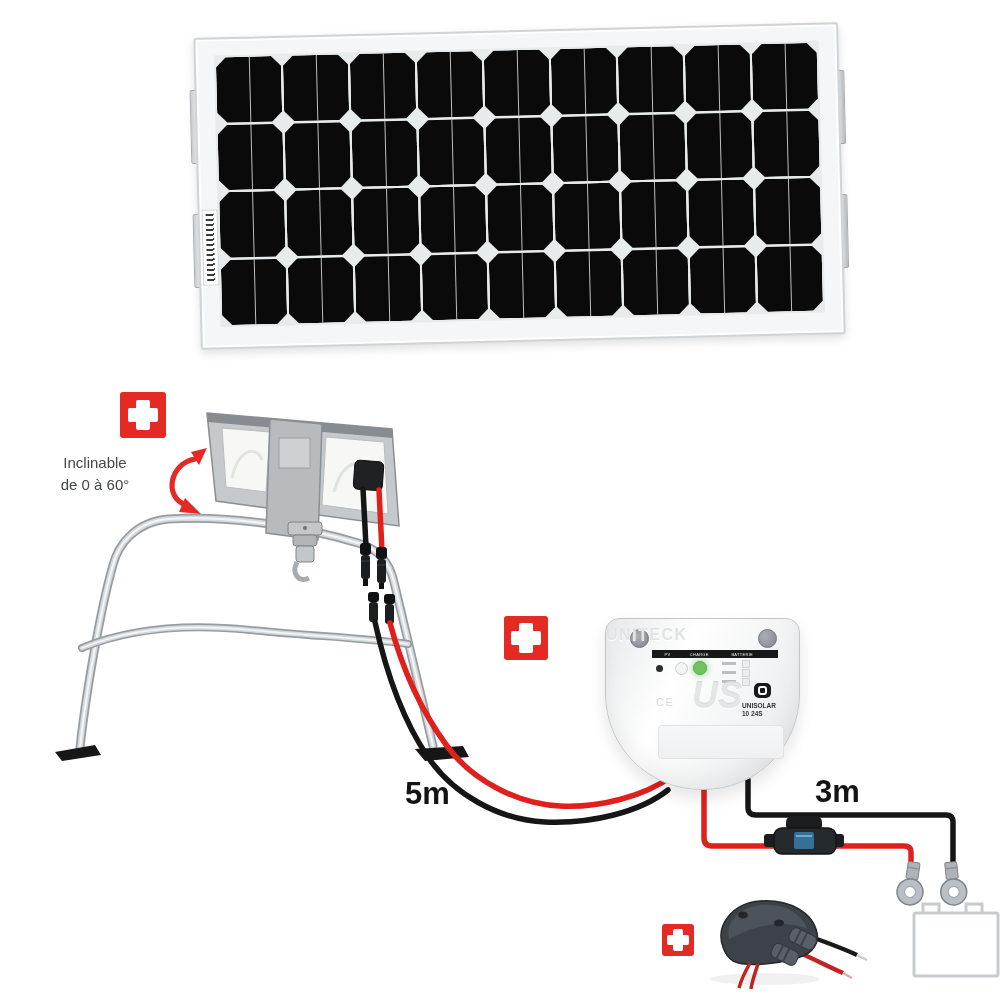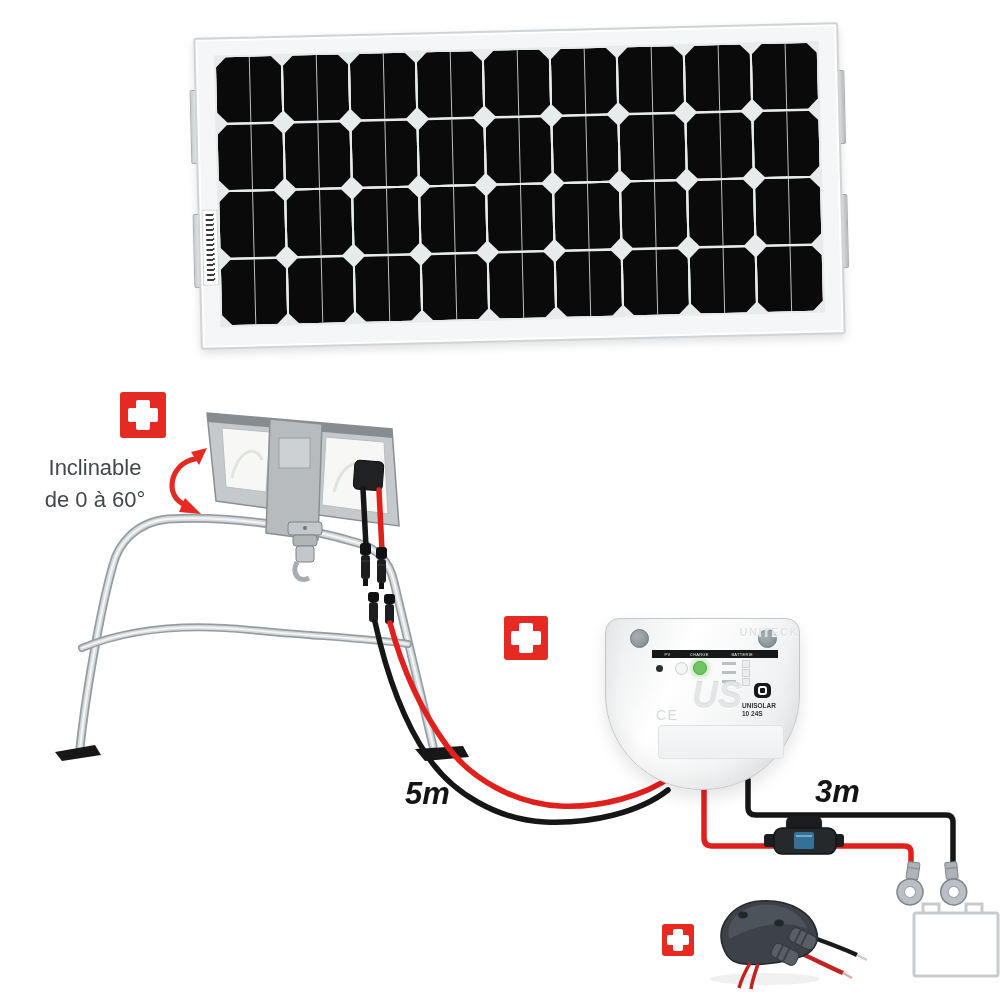--- a/index.html
+++ b/index.html
@@ -41,53 +41,53 @@
               background:repeating-linear-gradient(180deg,#3a3a3a 0 2px,transparent 2px 5px);}
 
   
   .plus-badge{position:absolute;background:var(--accent-red);border-radius:3px;z-index:3;}
   .plus-badge::before,.plus-badge::after{content:"";position:absolute;background:#fff;border-radius:2px;}
   .plus-badge::before{left:17%;right:17%;top:35%;bottom:35%;}
   .plus-badge::after{top:17%;bottom:17%;left:35%;right:35%;}
 
   
   .tilt-note{position:absolute;left:30px;top:452px;width:130px;text-align:center;z-index:3;
-             color:var(--text-dark);font-size:22px;font-weight:500;line-height:1.45;}
-  .len-label{position:absolute;z-index:3;font-size:31px;font-weight:700;color:#141414;font-style:italic;}
+             color:var(--text-dark);font-size:15px;font-weight:500;line-height:1.45;}
+  .len-label{position:absolute;z-index:3;font-size:31px;font-weight:700;color:#141414;}
 
   
   .controller{position:absolute;left:605px;top:618px;width:193px;height:170px;z-index:2;
       background:linear-gradient(115deg,#e7e9ea,#ffffff 35%,#f1f2f3 72%,#e2e4e6);
       border:1px solid #c3c7ca;border-radius:14px 14px 96px 96px / 14px 14px 96px 96px;
       box-shadow:0 8px 16px rgba(0,0,0,.10), inset 0 -12px 20px rgba(0,0,0,.05);}
   .controller *{position:absolute;}
   .screw{width:17px;height:17px;border-radius:50%;border:1px solid #6f767c;
          background:radial-gradient(circle at 35% 35%,#aab0b5,#80868c);}
   .screw.l{left:24px;top:10px;} .screw.r{left:152px;top:10px;}
-  .brand{left:0;right:0;top:7px;text-align:right;font-size:11px;font-weight:700;letter-spacing:1.5px;
+  .brand{left:0;right:0;top:7px;text-align:left;font-size:16px;font-weight:700;letter-spacing:1.5px;
          color:#e0e3e4;text-shadow:0 1px 1px #ffffff;}
   .strip{left:46px;top:31px;width:126px;height:8px;background:#17181a;}
   .strip span{position:absolute;top:1.5px;font-size:4px;color:#e6e9ea;letter-spacing:.3px;}
   .strip .s0{left:10%;} .strip .s1{left:30%;} .strip .s2{left:63%;}
   .led-dark{left:50px;top:46px;width:7px;height:7px;border-radius:50%;background:#2a2d30;}
   .led-white{left:69px;top:43px;width:11px;height:11px;border-radius:50%;background:#f4f5f5;border:1px solid #c9cdd0;}
   .led-green{left:87px;top:42px;width:12px;height:12px;border-radius:50%;background:#6fc360;
              border:1px solid #57a84b;box-shadow:0 0 7px rgba(111,195,96,.9);}
   .batt-scale{left:116px;top:41px;width:40px;}
   .tick-row{position:relative;height:6px;margin-bottom:3px;}
   .tick-row i{position:absolute;display:block;}
   .tick-row .tick{left:0;top:2px;width:14px;height:2.5px;background:#b9bfc3;}
   .tick-row .dot{left:20px;top:0;width:6px;height:6px;background:#eceeee;border:1px solid #d2d5d7;}
   .us-logo{left:86px;top:56px;font-size:36px;font-weight:700;font-style:italic;color:#e3e5e6;
            text-shadow:0 1px 0 #fff,0 -1px 0 #d6d9db;}
   .mode-button{left:148px;top:64px;width:17px;height:15px;background:#17181a;border-radius:5px;}
   .mode-button::after{content:"";position:absolute;inset:3px 4px;border:2px solid #fff;border-radius:3px;}
   .model{left:136px;top:83px;font-size:6.5px;font-weight:700;color:#303437;line-height:1.2;}
   .model span{display:block;position:static;}
-  .ce{left:50px;top:88px;font-size:14px;font-weight:400;color:#d6d9da;letter-spacing:1.5px;}
+  .ce{left:50px;top:77px;font-size:11px;font-weight:400;color:#d6d9da;letter-spacing:1.5px;}
   .plate{left:52px;top:106px;width:124px;height:32px;border:1.5px solid #dfe2e4;border-radius:4px;
          background:linear-gradient(#f6f7f8,#eef0f1);}
 </style>
 </head>
 <body>
 
 <svg class="scene" viewBox="0 0 1000 1000" aria-hidden="true">
 
   <g>
     <path class="t-base" d="M 80,748 C 85,700 100,610 113,565 C 118,545 135,522 168,519 C 230,515 305,527 358,543 C 378,549 389,561 394,582 L 433,746"></path>

